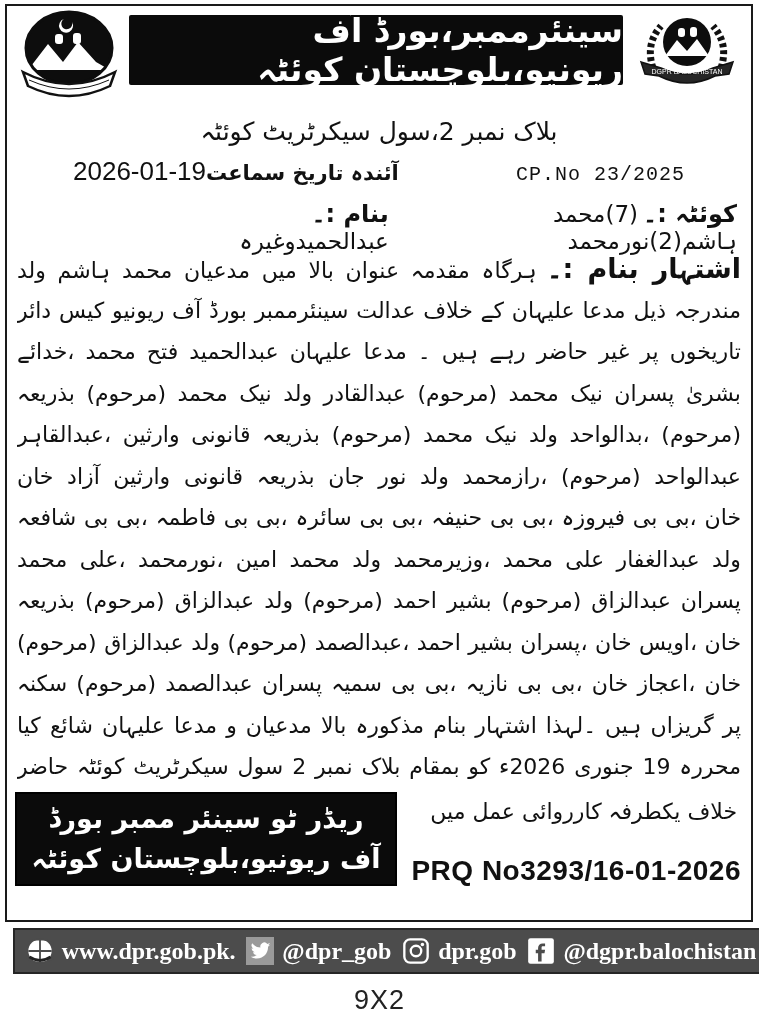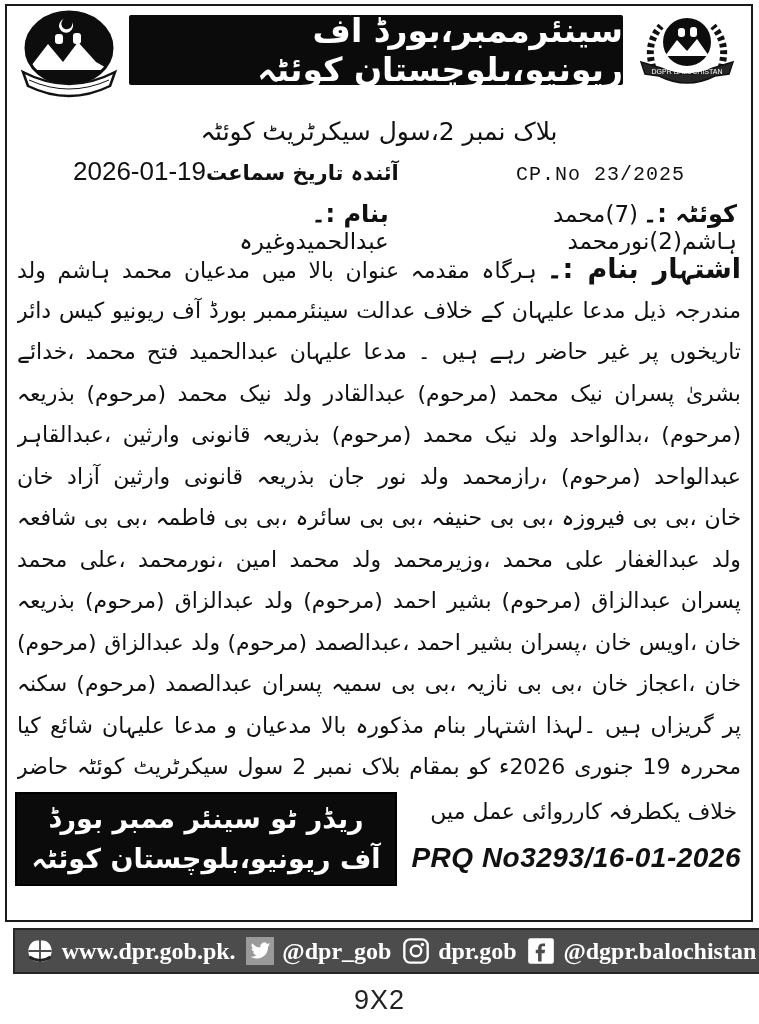--- a/index.html
+++ b/index.html
@@ -44,21 +44,21 @@
   
   .bottom-row { display:flex; margin-top:4px; }
   .issuer-box { flex:0 0 382px; background:#0b0b0b; color:#fff; height:94px;
                 display:flex; flex-direction:column; align-items:center; justify-content:center;
                 direction:rtl; font-weight:bold; font-size:27px; line-height:40px;
                 border:2px solid #000; }
   .bottom-right { flex:1 1 auto; display:flex; flex-direction:column; justify-content:flex-start; }
   .bline-last { direction:rtl; text-align:right; font-size:22px; line-height:40px;
                 padding-right:6px; height:44px; overflow:hidden; }
   .prq { font-family:"Liberation Sans", sans-serif; font-weight:bold; font-size:28px;
-         text-align:right; padding-right:2px; letter-spacing:0.5px; margin-top:6px;font-style:italic; }
+         text-align:right; padding-right:2px; letter-spacing:0.5px; margin-top:19px; }
 
   
   .social-bar { position:absolute; left:2px; top:928px; width:755px; height:46px;
                 background:#4c4c4c; border:2px solid #262626;
                 display:flex; align-items:center; justify-content:space-evenly;
                 color:#fff; font-family:"Liberation Serif", serif; font-weight:bold;
                 font-size:24px;margin-left:11px; }
   .social-item { display:flex; align-items:center; gap:7px; }
   .social-item .ic { display:inline-flex; width:30px; height:30px; align-items:center; justify-content:center; }
 

